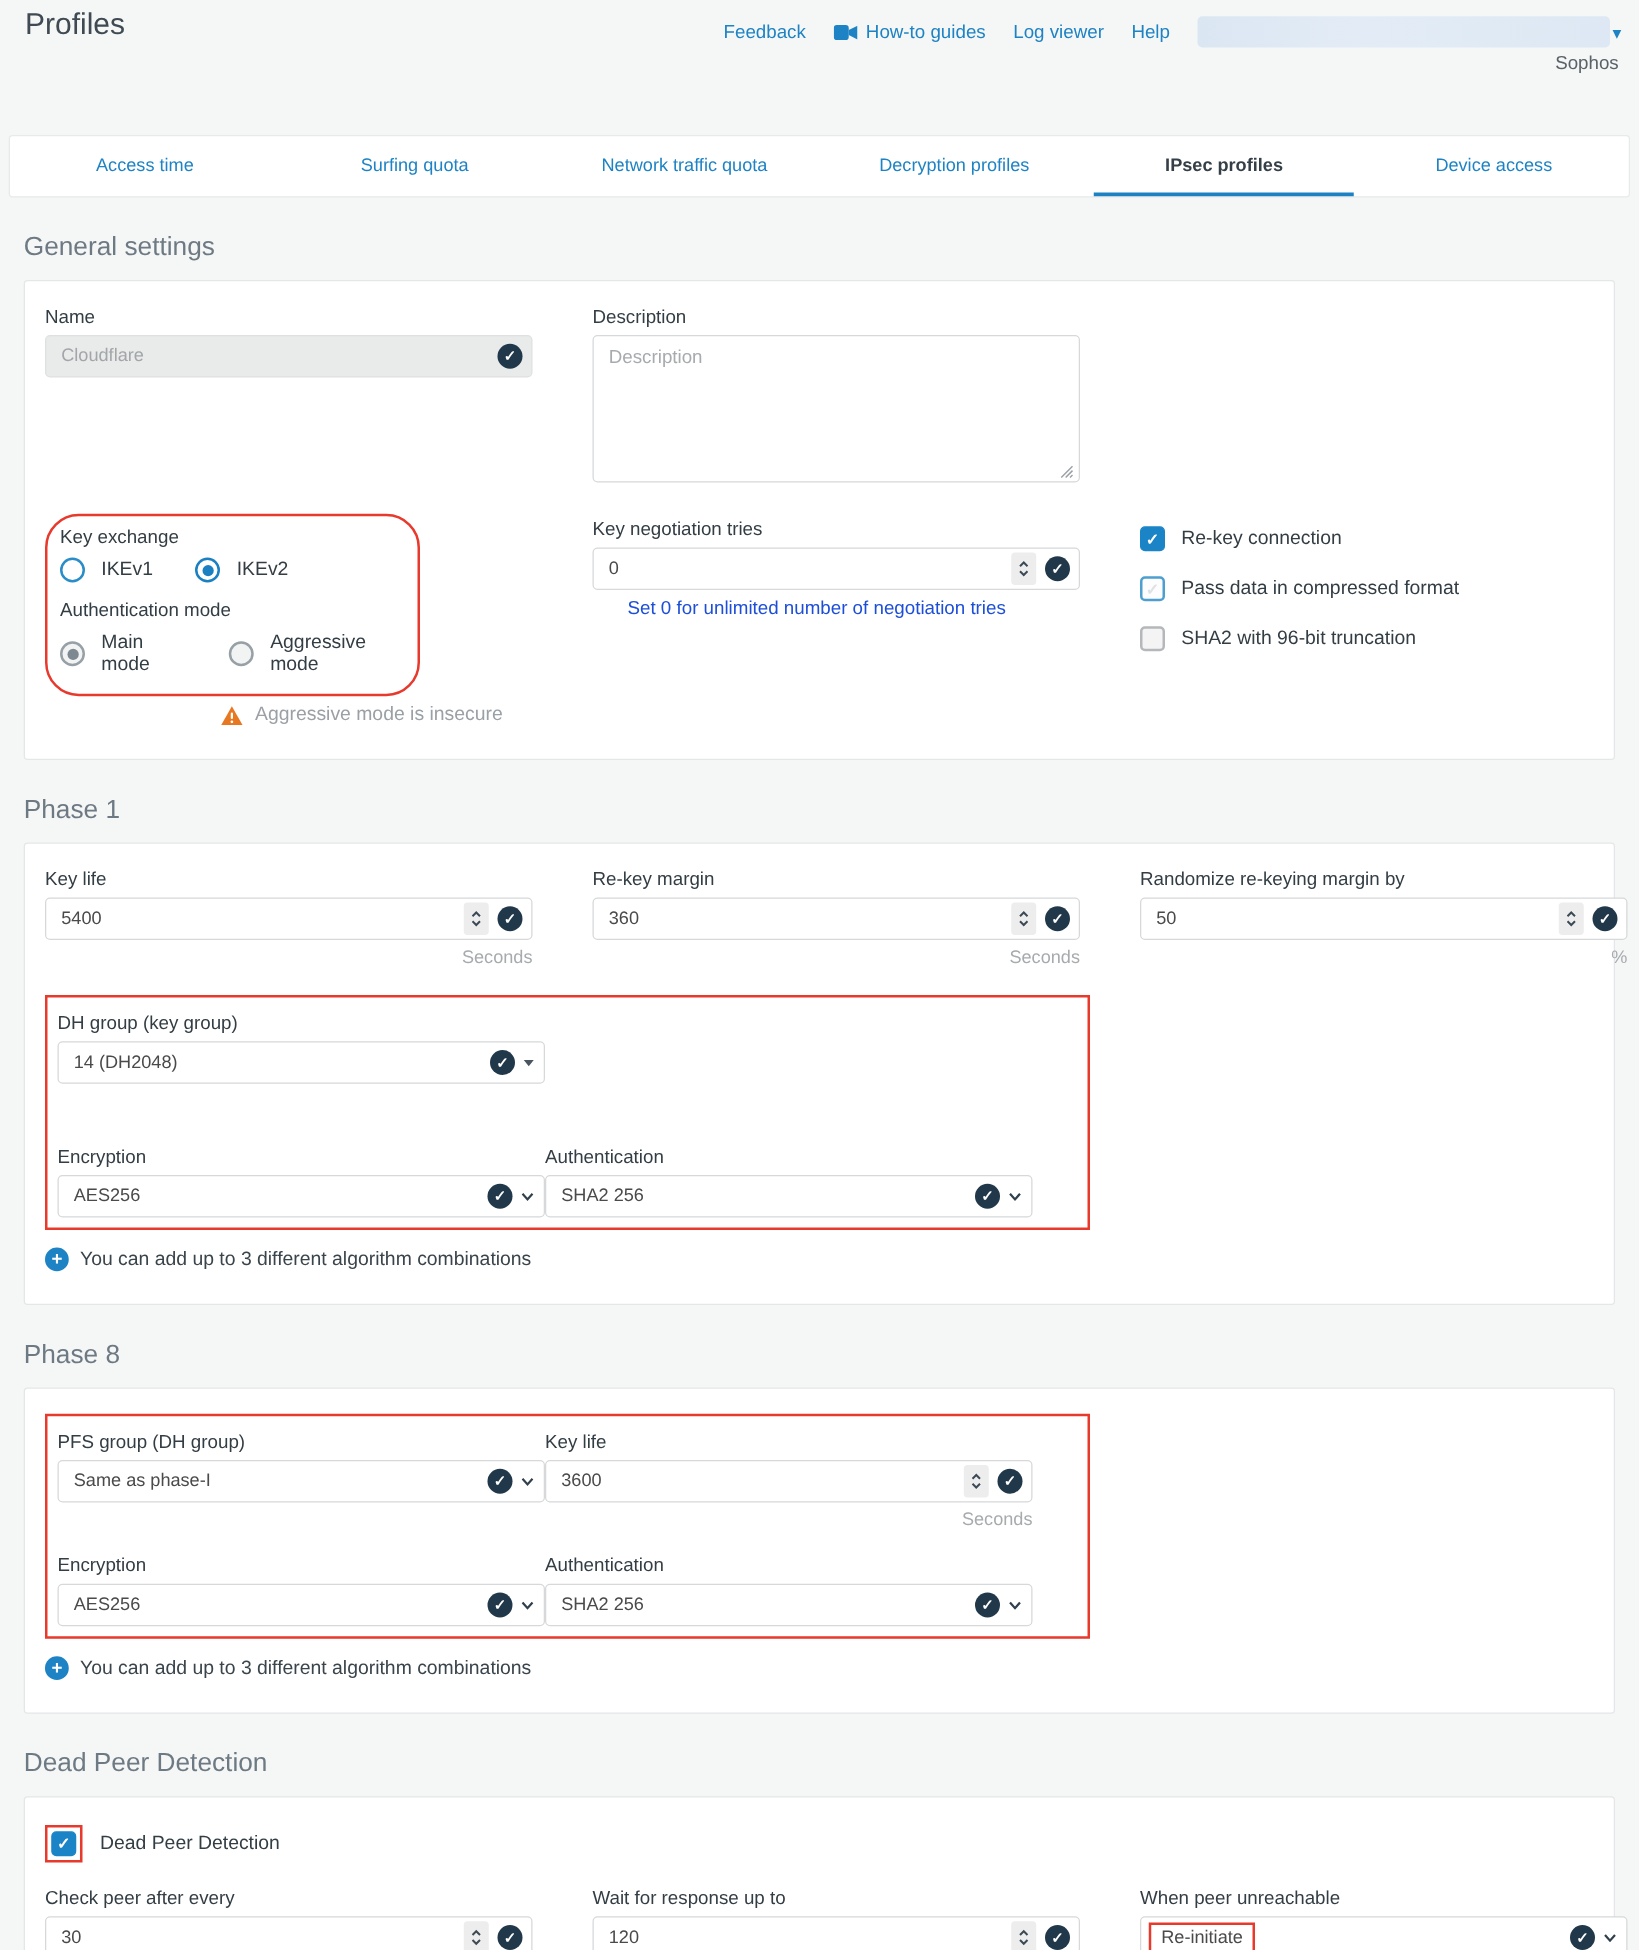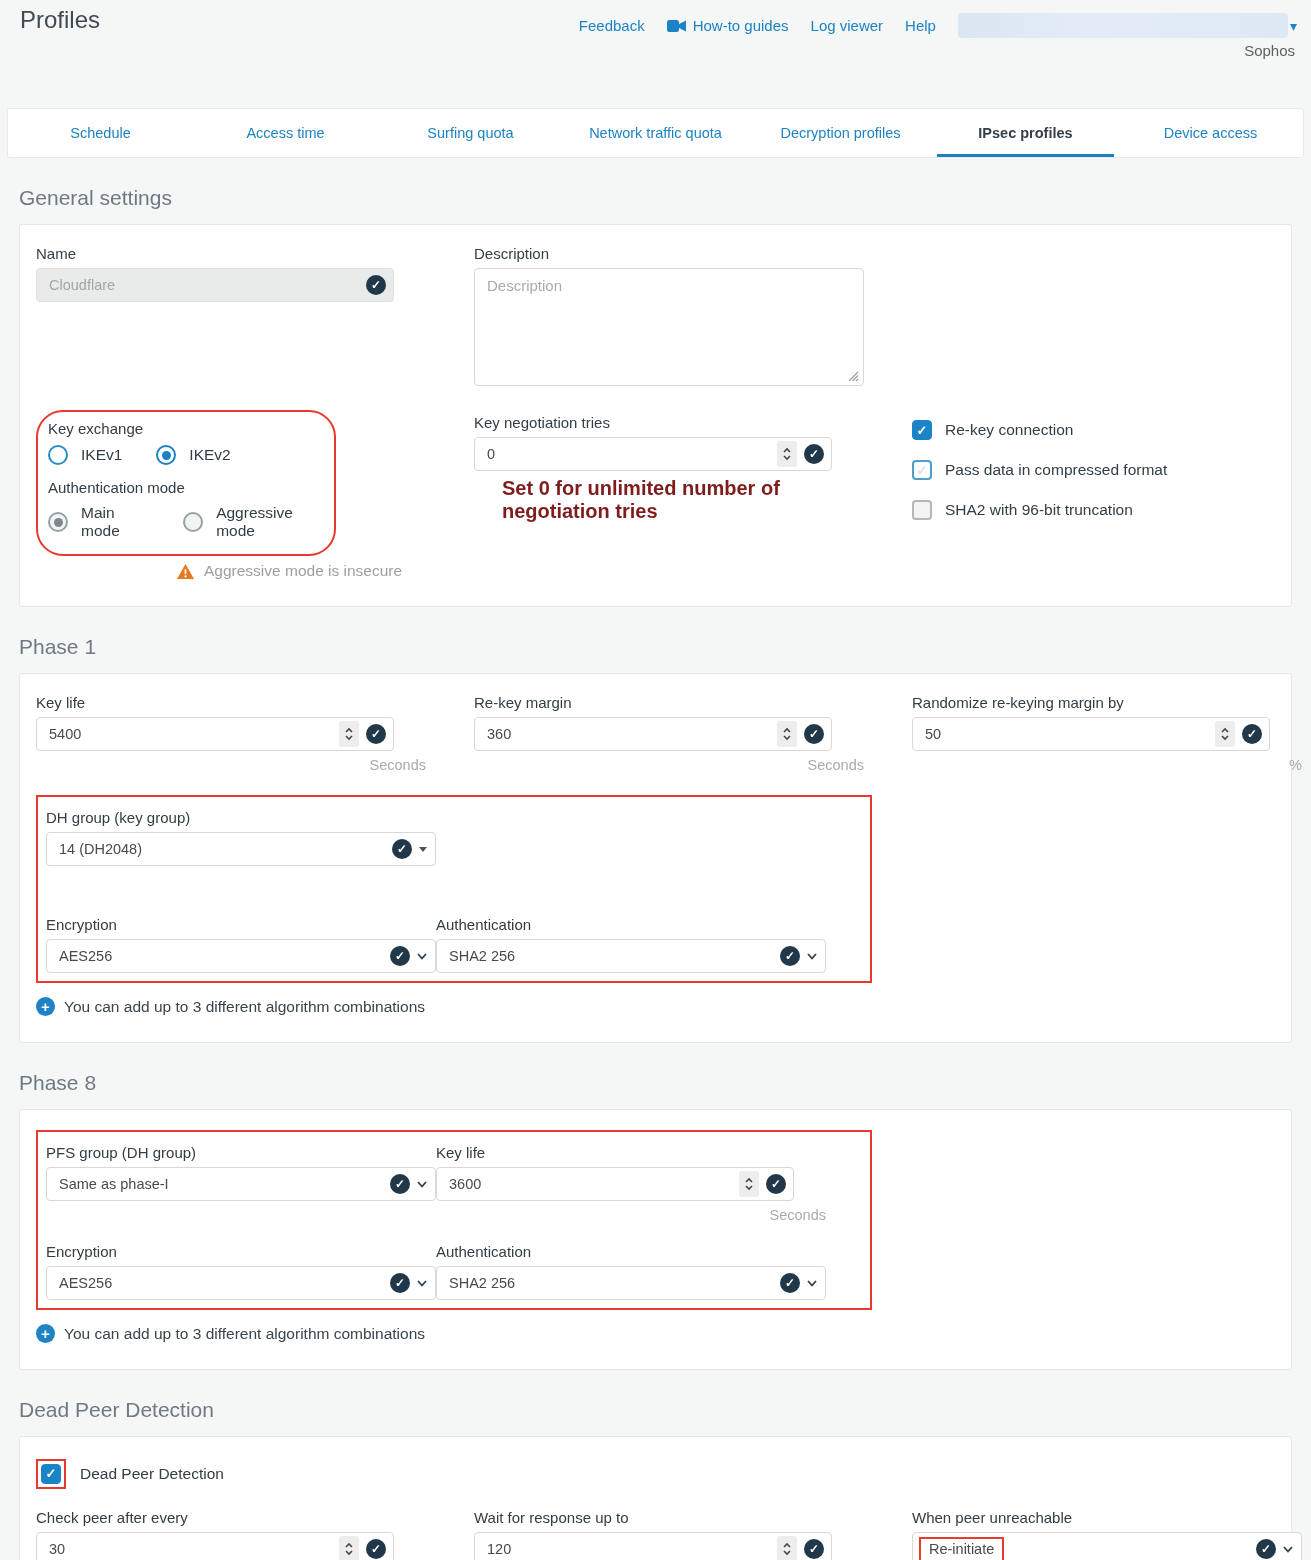--- a/index.html
+++ b/index.html
@@ -23,29 +23,29 @@
   .tab.active::after{content:"";position:absolute;left:4px;right:4px;bottom:0;height:3px;background:#1d82c2;}
 
   .content{padding:0 19px;}
   .section-heading{margin:28px 0 14px;font-size:21px;font-weight:400;color:#6e7a83;}
   .card{background:#fff;border:1px solid #e4e6e7;border-radius:3px;padding:16px 16px 26px;}
 
   .grid3{display:grid;grid-template-columns:390px 390px 390px;column-gap:48px;}
   .grid2{display:grid;grid-template-columns:390px 390px;}
 
   .fld-label{display:block;margin:4px 0 6px;font-size:15px;color:#333d44;}
-  .inputwrap{position:relative;width:358px;height:34px;}
+  .inputwrap{position:relative;width:390px;height:34px;}
   input.txt{width:100%;height:34px;border:1px solid #d6d8d9;border-radius:4px;
     padding:0 76px 0 12px;font-size:14.5px;color:#4a4a4a;box-sizing:border-box;background:#fff;outline:none;}
   input.txt.disabled{background:#e9eaea;border-color:#dfe0e0;color:#a2a6a9;}
   .icons{position:absolute;right:8px;top:50%;transform:translateY(-50%);display:flex;align-items:center;gap:7px;}
   .stepper{width:20px;height:26px;background:#ededee;border-radius:3px;display:flex;align-items:center;justify-content:center;cursor:pointer;}
   .badge{width:20px;height:20px;border-radius:50%;background:#20384a;color:#fff;display:flex;align-items:center;justify-content:center;font-size:12px;font-weight:bold;}
   .unit{text-align:right;color:#a7abae;font-size:14.5px;margin-top:6px;width:390px;}
-  .hintline{color:#7f1d1d;font-size:20px;margin-top:6px;padding-left:28px;font-weight:bold;}
+  .hintline{color:#1d4ed8;font-size:15px;margin-top:6px;padding-left:28px;}
 
   .textareawrap{position:relative;width:390px;}
   textarea.txtarea{width:390px;height:118px;border:1px solid #d6d8d9;border-radius:4px;padding:8px 12px;
     font-size:15px;color:#4a4a4a;box-sizing:border-box;resize:none;outline:none;font-family:"Liberation Sans",sans-serif;}
   textarea.txtarea::placeholder{color:#a7abae;}
   .resize-handle{position:absolute;right:5px;bottom:8px;cursor:nwse-resize;line-height:0;}
 
   .redbox{border:2px solid #e8392d;}
   .kx-box{width:300px;padding:4px 10px 12px;box-sizing:border-box;border-radius:27px;}
   .radio-row{display:flex;gap:34px;margin:8px 0 14px;}
@@ -107,21 +107,20 @@
       </span>
     <span style="display:flex;align-items:center;">
       <span class="account-bar"></span>
       <span class="account-caret">▾</span>
     </span>
   </div>
   <div class="brand">Sophos</div>
 </div>
 
 <div class="tabbar">
-  <div class="tab">Schedule</div>
   <div class="tab">Access time</div>
   <div class="tab">Surfing quota</div>
   <div class="tab">Network traffic quota</div>
   <div class="tab">Decryption profiles</div>
   <div class="tab active">IPsec profiles</div>
   <div class="tab">Device access</div>
 </div>
 
 <div class="content">
 

